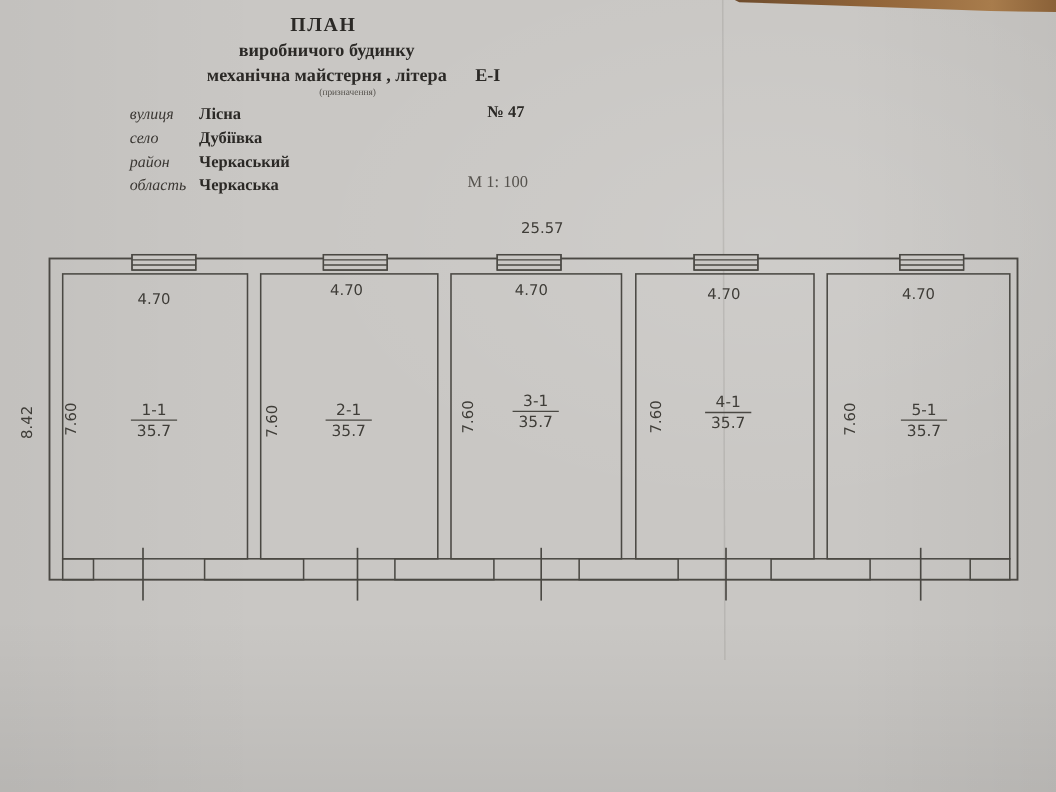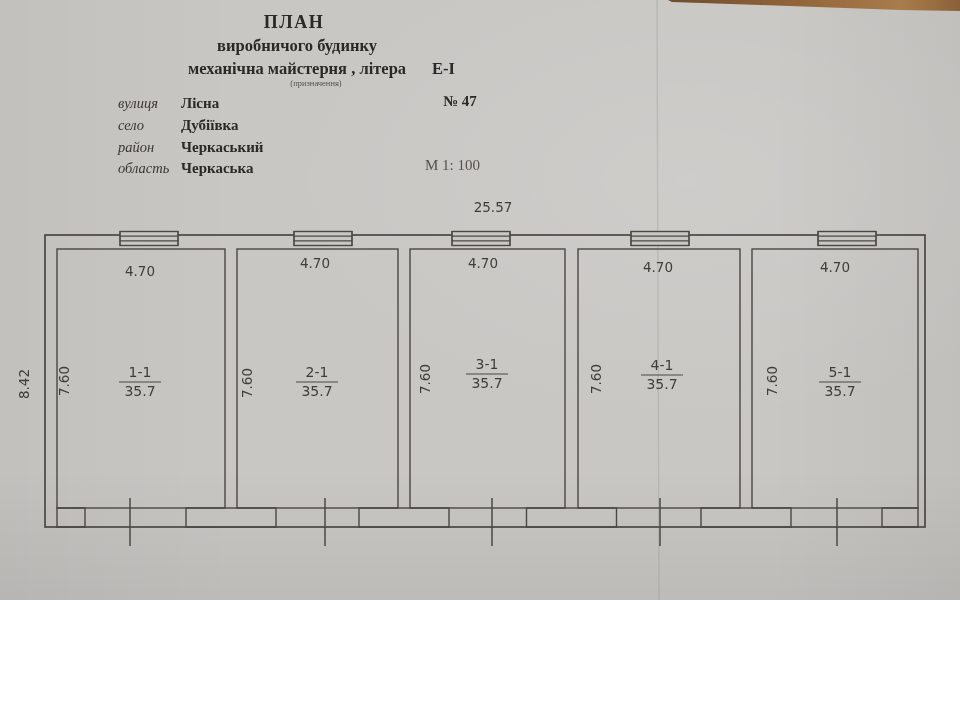--- a/index.html
+++ b/index.html
@@ -1,18 +1,18 @@
 <!DOCTYPE html>
 <html><head>
 <meta charset="utf-8">
 <style>
   html,body{margin:0;padding:0;}
   .page{
     position:relative;
-    width:960px;height:600px;
+    width:960px;height:720px;
     overflow:hidden;
     background:
       radial-gradient(700px 420px at 72% 30%, rgba(255,255,255,0.10), rgba(255,255,255,0) 60%),
       linear-gradient(180deg, rgba(0,0,0,0) 78%, rgba(0,0,0,0.06) 100%),
       linear-gradient(90deg, rgba(0,0,0,0.03), rgba(0,0,0,0) 25%),
       linear-gradient(270deg, rgba(0,0,0,0.04), rgba(0,0,0,0) 20%),
       #c9c7c4;
     font-family:"Liberation Serif", serif;
   }
   svg{position:absolute;left:0;top:0;}

